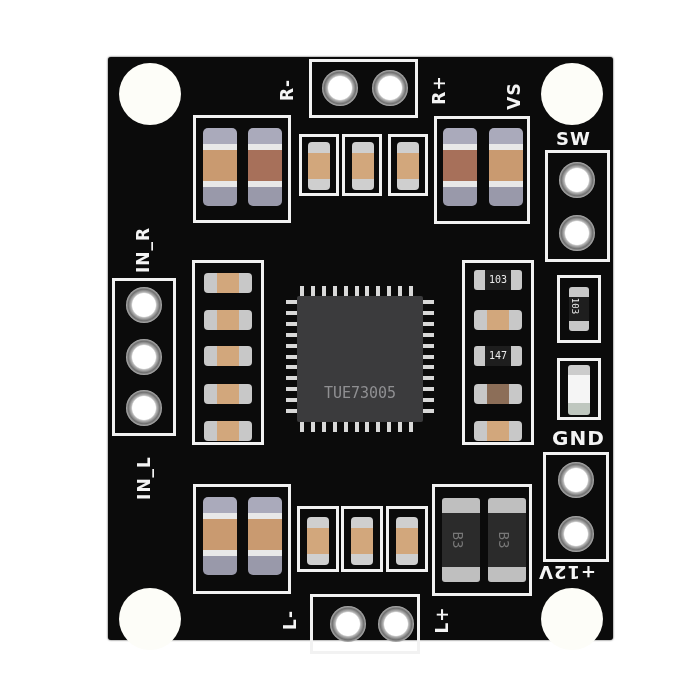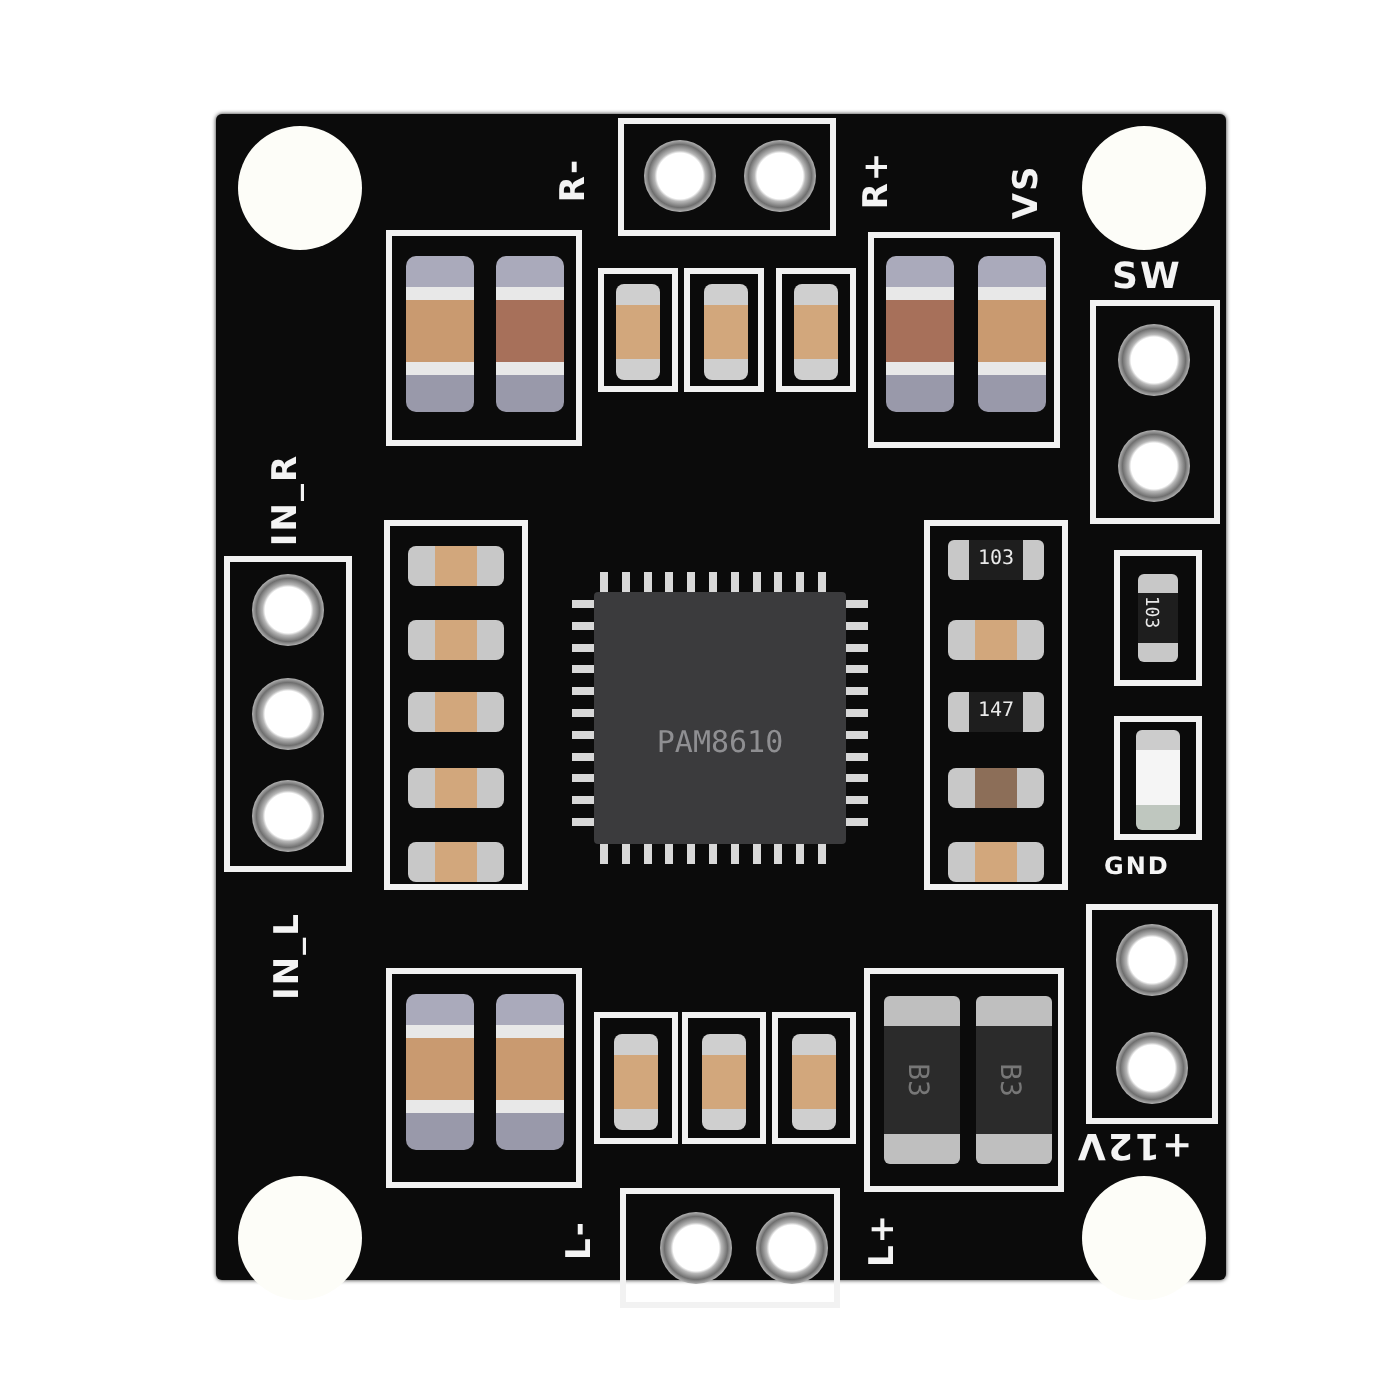--- a/index.html
+++ b/index.html
@@ -50,21 +50,21 @@
 <div class="pin" style="left:559px;top:162px;"></div>
 <div class="pin" style="left:559px;top:215px;"></div>
 
 <span class="label rot-l" style="left:120px;top:240px;">IN_R</span>
 <div class="silk" style="left:112px;top:278px;width:64px;height:158px;"></div>
 <div class="pin" style="left:126px;top:287px;"></div>
 <div class="pin" style="left:126px;top:339px;"></div>
 <div class="pin" style="left:126px;top:390px;"></div>
 <span class="label rot-l" style="left:122px;top:468px;">IN_L</span>
 
-<span class="label" style="left:552px;top:426px;font-size:12px;">GND</span>
+<span class="label" style="left:552px;top:426px;font-size:20px;">GND</span>
 <div class="silk" style="left:543px;top:452px;width:66px;height:110px;"></div>
 <div class="pin" style="left:558px;top:462px;"></div>
 <div class="pin" style="left:558px;top:516px;"></div>
 <span class="label rot-180" style="left:538px;top:562px;font-size:18px;">+12V</span>
 
 <div class="silk" style="left:310px;top:594px;width:110px;height:60px;"></div>
 <div class="pin" style="left:330px;top:606px;"></div>
 <div class="pin" style="left:378px;top:606px;"></div>
 <span class="label rot-l" style="left:280px;top:610px;">L-</span>
 <span class="label rot-l" style="left:428px;top:610px;">L+</span>
@@ -100,21 +100,21 @@
 <div class="res-v" style="left:569px;top:287px;"></div>
 <span class="abs rot-r" style="left:567px;top:301px;color:#e8e8e8;font-size:9px;font-family:'DejaVu Sans Mono',monospace;">103</span>
 <div class="silk" style="left:557px;top:358px;width:44px;height:62px;"></div>
 <div class="led" style="left:568px;top:365px;"></div>
 
 <div class="ic-pins-top" style="top:286px;"></div>
 <div class="ic-pins-bottom" style="top:420px;"></div>
 <div class="ic-pins-left" style="left:286px;"></div>
 <div class="ic-pins-right" style="left:422px;"></div>
 <div class="ic">
-  <div class="ic-text" style="top:66px;">PAM8610</div>
+  <div class="ic-text" style="top:88px;">TUE73005</div>
 </div>
 
 <div class="silk" style="left:193px;top:484px;width:98px;height:110px;"></div>
 <div class="cap-big" style="left:203px;top:497px;"></div>
 <div class="cap-big" style="left:248px;top:497px;"></div>
 <div class="silk" style="left:297px;top:506px;width:42px;height:66px;"></div>
 <div class="cap-small" style="left:307px;top:517px;"></div>
 <div class="silk" style="left:341px;top:506px;width:42px;height:66px;"></div>
 <div class="cap-small" style="left:351px;top:517px;"></div>
 <div class="silk" style="left:386px;top:506px;width:42px;height:66px;"></div>

